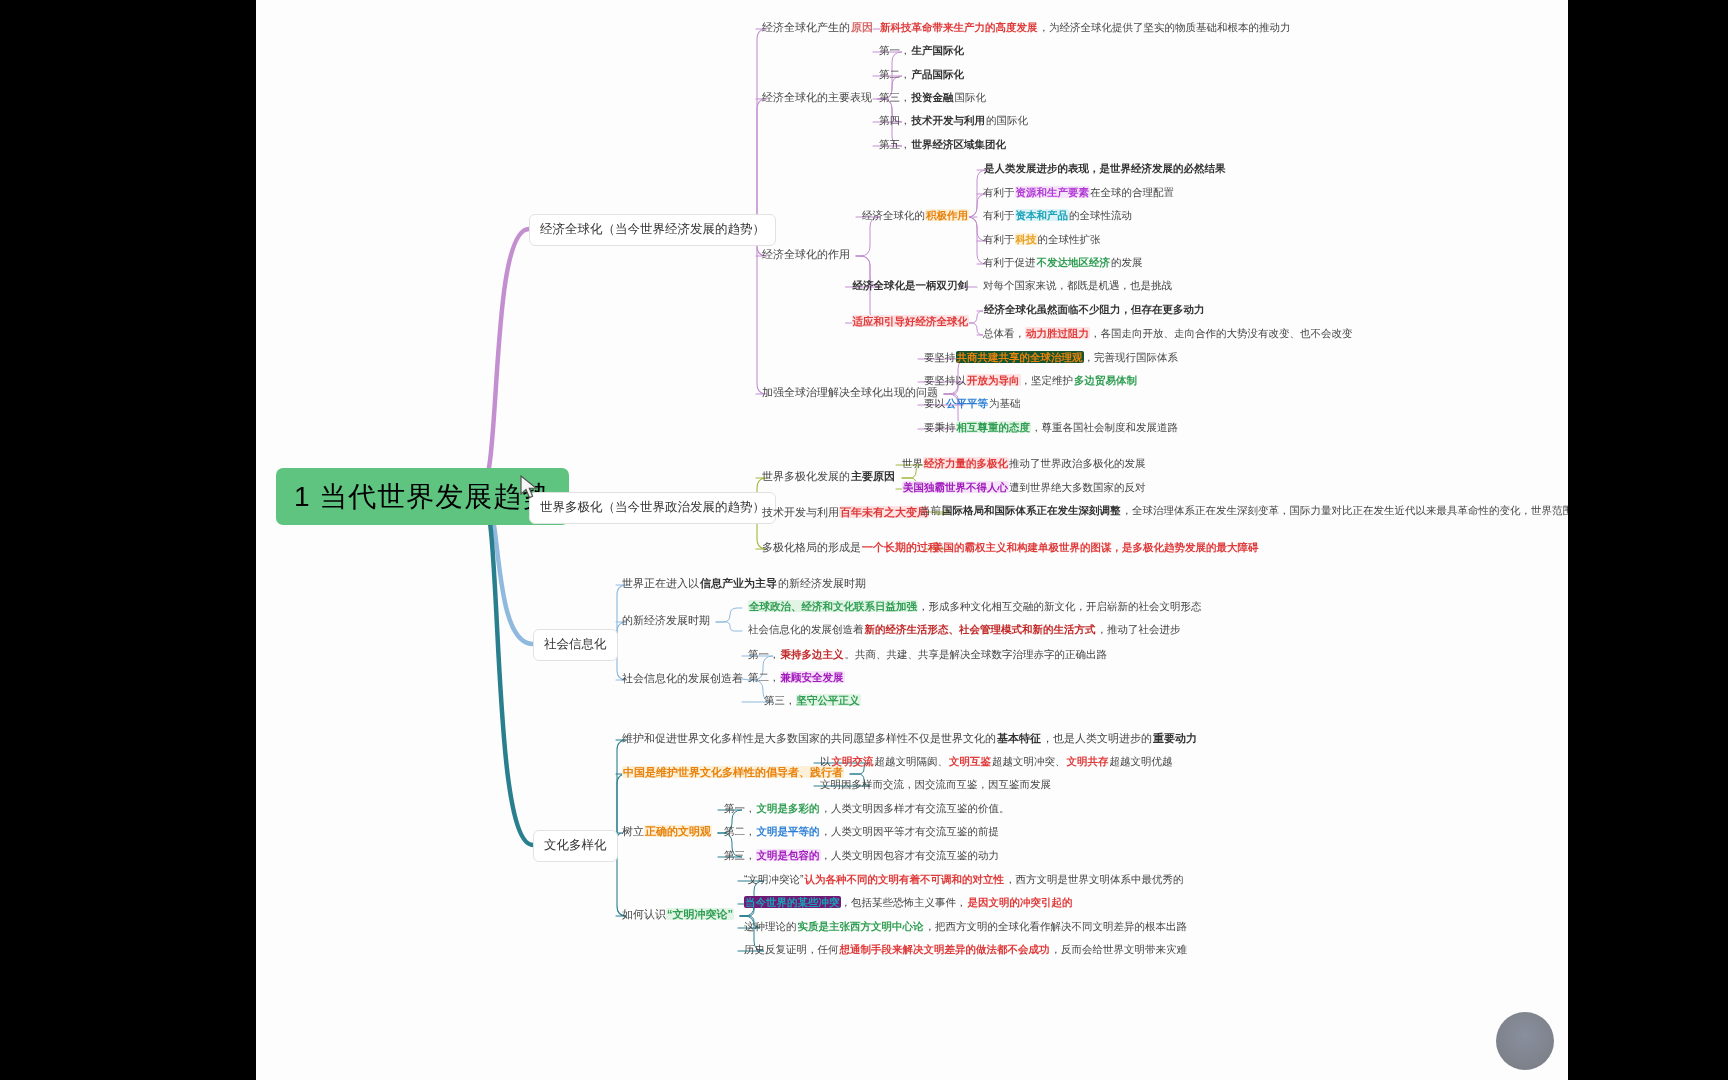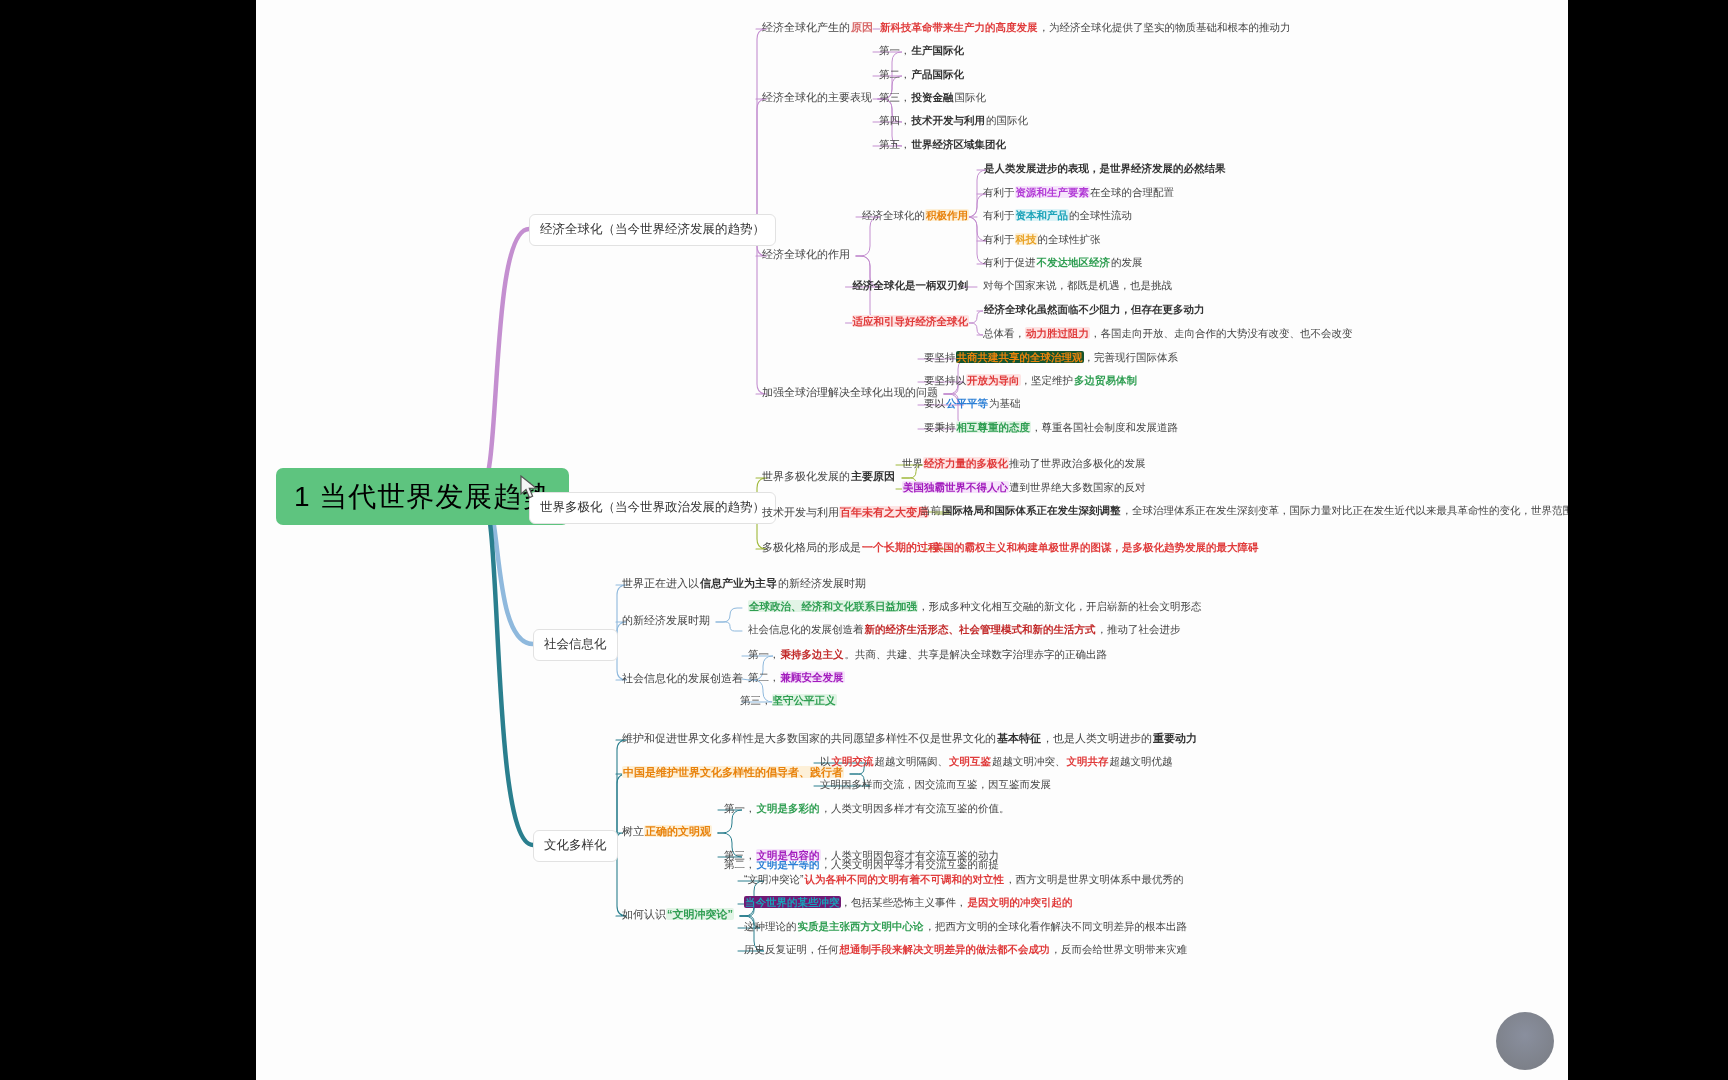--- a/index.html
+++ b/index.html
@@ -126,29 +126,29 @@
         <div class="node l2" style="left: 506px; top: 541px;"><span style="color: rgb(68, 68, 68);">多极化格局的形成是</span><span class="hl" style="color: rgb(224, 59, 59);">一个长期的过程</span></div>
         <div class="node l3" style="left: 676px; top: 541px;"><span class="hl" style="color: rgb(224, 59, 59);">美国的霸权主义和构建单极世界的图谋，是多极化趋势发展的最大障碍</span></div>
         <div class="node l1" style="left: 277px; top: 629px;"><span style="color: rgb(51, 51, 51);">社会信息化</span></div>
         <div class="node l2" style="left: 366px; top: 577px;"><span style="color: rgb(68, 68, 68);">世界正在进入以</span><span class="hl" style="color: rgb(51, 51, 51);">信息产业为主导</span><span style="color: rgb(68, 68, 68);">的新经济发展时期</span></div>
         <div class="node l2" style="left: 366px; top: 614px;"><span style="color: rgb(68, 68, 68);">的新经济发展时期</span></div>
         <div class="node l3" style="left: 492px; top: 600px;"><span class="hl" style="color: rgb(47, 158, 82); background: rgb(226, 244, 230);">全球政治、经济和文化联系日益加强</span><span style="color: rgb(68, 68, 68);">，形成多种文化相互交融的新文化，开启崭新的社会文明形态</span></div>
         <div class="node l3" style="left: 492px; top: 623px;"><span style="color: rgb(68, 68, 68);">社会信息化的发展创造着</span><span class="hl" style="color: rgb(194, 42, 42);">新的经济生活形态、社会管理模式和新的生活方式</span><span style="color: rgb(68, 68, 68);">，推动了社会进步</span></div>
         <div class="node l2" style="left: 366px; top: 672px;"><span style="color: rgb(68, 68, 68);">社会信息化的发展创造着</span></div>
         <div class="node l3" style="left: 492px; top: 648px;"><span style="color: rgb(68, 68, 68);">第一，</span><span class="hl" style="color: rgb(194, 42, 42);">秉持多边主义</span><span style="color: rgb(68, 68, 68);">。共商、共建、共享是解决全球数字治理赤字的正确出路</span></div>
         <div class="node l3" style="left: 492px; top: 671px;"><span style="color: rgb(68, 68, 68);">第二，</span><span class="hl" style="color: rgb(162, 27, 189); background: rgb(246, 228, 251);">兼顾安全发展</span></div>
-        <div class="node l3" style="left: 484px; top: 694px;"><span style="color: rgb(68, 68, 68);">第三，</span><span class="hl" style="color: rgb(47, 158, 82); background: rgb(226, 244, 230);">坚守公平正义</span></div>
+        <div class="node l3" style="left: 508px; top: 694px;"><span style="color: rgb(68, 68, 68);">第三，</span><span class="hl" style="color: rgb(47, 158, 82); background: rgb(226, 244, 230);">坚守公平正义</span></div>
         <div class="node l1" style="left: 277px; top: 830px;"><span style="color: rgb(51, 51, 51);">文化多样化</span></div>
         <div class="node l2" style="left: 366px; top: 732px;"><span style="color: rgb(68, 68, 68);">维护和促进世界文化多样性是大多数国家的共同愿望多样性不仅是世界文化的</span><span class="hl" style="color: rgb(51, 51, 51);">基本特征</span><span style="color: rgb(68, 68, 68);">，也是人类文明进步的</span><span class="hl" style="color: rgb(51, 51, 51);">重要动力</span></div>
         <div class="node l2" style="left: 366px; top: 766px;"><span class="hl" style="color: rgb(232, 130, 12); background: rgb(253, 240, 216);">中国是维护世界文化多样性的倡导者、践行者</span></div>
         <div class="node l3" style="left: 564px; top: 755px;"><span style="color: rgb(68, 68, 68);">以</span><span class="hl" style="color: rgb(224, 59, 59);">文明交流</span><span style="color: rgb(68, 68, 68);">超越文明隔阂、</span><span class="hl" style="color: rgb(224, 59, 59);">文明互鉴</span><span style="color: rgb(68, 68, 68);">超越文明冲突、</span><span class="hl" style="color: rgb(224, 59, 59);">文明共存</span><span style="color: rgb(68, 68, 68);">超越文明优越</span></div>
         <div class="node l3" style="left: 564px; top: 778px;"><span style="color: rgb(68, 68, 68);">文明因多样而交流，因交流而互鉴，因互鉴而发展</span></div>
         <div class="node l2" style="left: 366px; top: 825px;"><span style="color: rgb(68, 68, 68);">树立</span><span class="hl" style="color: rgb(232, 130, 12); background: rgb(253, 240, 216);">正确的文明观</span></div>
         <div class="node l3" style="left: 468px; top: 802px;"><span style="color: rgb(68, 68, 68);">第一，</span><span class="hl" style="color: rgb(47, 158, 82);">文明是多彩的</span><span style="color: rgb(68, 68, 68);">，人类文明因多样才有交流互鉴的价值。</span></div>
-        <div class="node l3" style="left: 468px; top: 825px; margin-top: 33px;"><span style="color: rgb(68, 68, 68);">第二，</span><span class="hl" style="color: rgb(43, 127, 214);">文明是平等的</span><span style="color: rgb(68, 68, 68);">，人类文明因平等才有交流互鉴的前提</span></div>
+        <div class="node l3" style="left: 468px; top: 825px;"><span style="color: rgb(68, 68, 68);">第二，</span><span class="hl" style="color: rgb(43, 127, 214);">文明是平等的</span><span style="color: rgb(68, 68, 68);">，人类文明因平等才有交流互鉴的前提</span></div>
         <div class="node l3" style="left: 468px; top: 849px;"><span style="color: rgb(68, 68, 68);">第三，</span><span class="hl" style="color: rgb(162, 27, 189); background: rgb(246, 228, 251);">文明是包容的</span><span style="color: rgb(68, 68, 68);">，人类文明因包容才有交流互鉴的动力</span></div>
         <div class="node l2" style="left: 366px; top: 908px;"><span style="color: rgb(68, 68, 68);">如何认识</span><span class="hl" style="color: rgb(47, 158, 82); background: rgb(226, 244, 230);">“文明冲突论”</span></div>
         <div class="node l3" style="left: 488px; top: 873px;"><span style="color: rgb(68, 68, 68);">“文明冲突论”</span><span class="hl" style="color: rgb(224, 59, 59);">认为各种不同的文明有着不可调和的对立性</span><span style="color: rgb(68, 68, 68);">，西方文明是世界文明体系中最优秀的</span></div>
         <div class="node l3" style="left: 488px; top: 896px;"><span class="hl" style="color: rgb(25, 162, 184); background: #701a75;">当今世界的某些冲突</span><span style="color: rgb(68, 68, 68);">，包括某些恐怖主义事件，</span><span class="hl" style="color: rgb(224, 59, 59);">是因文明的冲突引起的</span></div>
         <div class="node l3" style="left: 488px; top: 920px;"><span style="color: rgb(68, 68, 68);">这种理论的</span><span class="hl" style="color: rgb(47, 158, 82);">实质是主张西方文明中心论</span><span style="color: rgb(68, 68, 68);">，把西方文明的全球化看作解决不同文明差异的根本出路</span></div>
         <div class="node l3" style="left: 488px; top: 943px;"><span style="color: rgb(68, 68, 68);">历史反复证明，任何</span><span class="hl" style="color: rgb(224, 59, 59);">想通制手段来解决文明差异的做法都不会成功</span><span style="color: rgb(68, 68, 68);">，反而会给世界文明带来灾难</span></div>
       </div>
     <div class="watermark"></div>
     <div class="cursor" id="cursor" style="left: 264px; top: 475px;">
       <svg width="20" height="26" viewBox="0 0 20 26">

